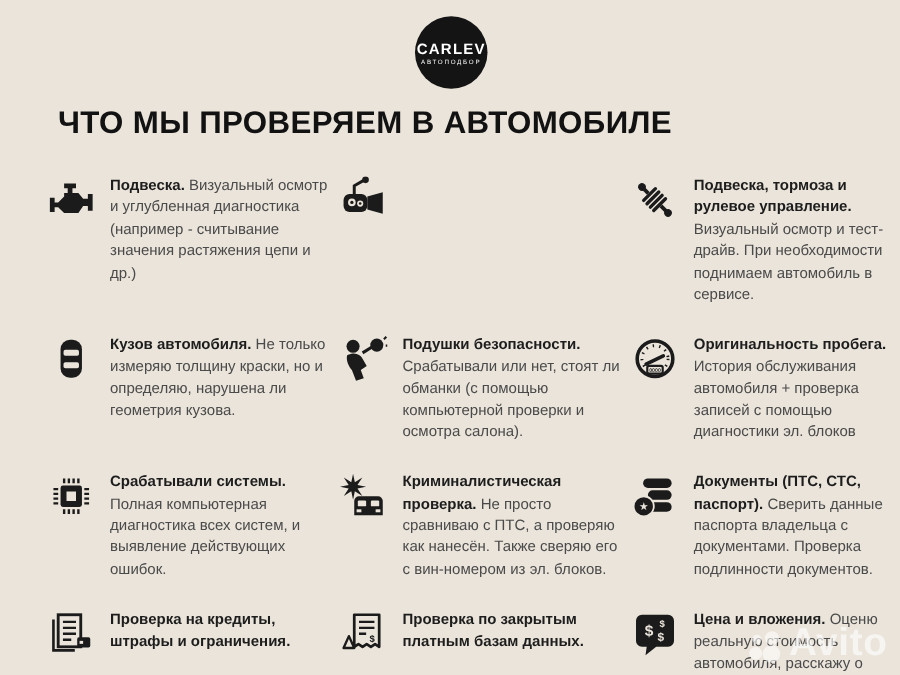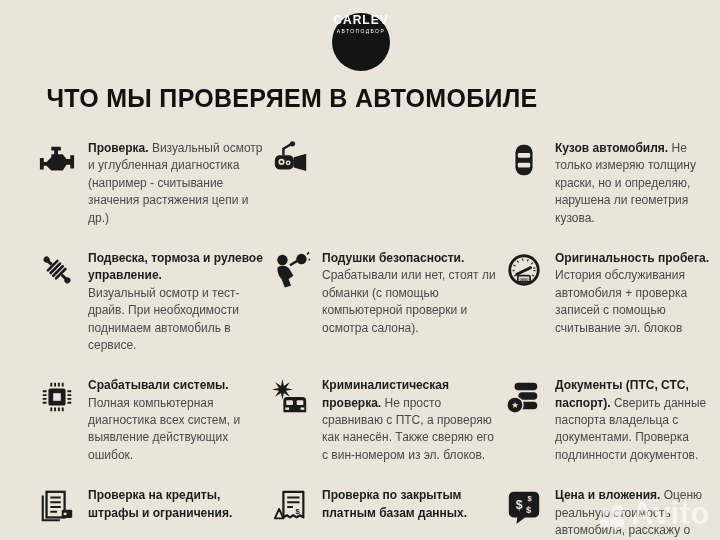--- a/index.html
+++ b/index.html
@@ -8,21 +8,21 @@
     position:relative;
     background:#EAE4DA;
     font-family:"Liberation Sans", sans-serif;
     overflow:hidden;
     color:#1b1b1b;
   }
   .logo {
     position:absolute; top:13px; left:332px;
     width:58px; height:58px; border-radius:50%;
     background:#141414; color:#ffffff;
-    display:flex; flex-direction:column; align-items:center; justify-content:flex-start;
+    display:flex; flex-direction:column; align-items:center; justify-content:center;
   }
   .logo-name { font-weight:bold; font-size:12px; letter-spacing:1px; }
   .logo-sub  { font-size:5px; letter-spacing:1.4px; margin-top:1px; }
   .title {
     position:absolute; top:84px; left:0; width:584px;
     text-align:center; font-weight:bold; font-size:25px;
     letter-spacing:0.3px; color:#121212;
   }
   .grid {
     position:absolute; top:140px; left:38px; width:672px;
@@ -63,88 +63,88 @@
 <h1 class="title">ЧТО МЫ ПРОВЕРЯЕМ В АВТОМОБИЛЕ</h1>
 
 <div class="grid">
 
   <div class="cell">
     <span class="icon">
       <svg viewBox="0 0 40 40" fill="#1b1b1b">
           <path d="M14 6h10v4h-3v4h5l4 5h4v-4h4v14h-4v-4h-4l-4 6H14l-5-5H6v4H2V18h4v4h3l5-5v-3h3v-4h-3z"></path>
         </svg>
     </span>
-    <p><b>Проверка.</b> <span>Визуальный осмотр и углубленная диагностика (например - считывание значения растяжения цепи и др.)</span></p>
+    <p><b>Подвеска.</b> <span>Визуальный осмотр и углубленная диагностика (например - считывание значения растяжения цепи и др.)</span></p>
   </div>
 
   <div class="cell">
     <span class="icon">
       <svg viewBox="0 0 40 40">
         <rect x="3" y="15" width="20" height="15" rx="5" fill="#1b1b1b"></rect>
         <path d="M23 17l13-3.5v18L23 28z" fill="#1b1b1b"></path>
         <path d="M12 15V8l8-4.5" stroke="#1b1b1b" stroke-width="2.5" fill="none"></path>
         <circle cx="21.5" cy="3" r="2.8" fill="#1b1b1b"></circle>
         <circle cx="10" cy="22" r="3.2" fill="#EAE4DA"></circle>
           <circle cx="10" cy="22" r="1.4" fill="#1b1b1b"></circle>
         <circle cx="17" cy="23" r="2.6" fill="#EAE4DA"></circle>
           <circle cx="17" cy="23" r="1.1" fill="#1b1b1b"></circle>
       </svg>
     </span>
   </div>
 
-  <div class="cell">
-    <span class="icon">
-      <svg viewBox="0 0 40 40">
-        <rect x="11" y="4" width="18" height="32" rx="8" fill="#1b1b1b"></rect>
-        <rect x="13.5" y="12.5" width="13" height="5" rx="1.5" fill="#EAE4DA"></rect>
-        <rect x="13.5" y="23" width="13" height="5" rx="1.5" fill="#EAE4DA"></rect>
-      </svg>
-    </span>
-    <p><b>Кузов автомобиля.</b> <span>Не только измеряю толщину краски, но и определяю, нарушена ли геометрия кузова.</span></p>
-  </div>
-
   <div class="cell block-title">
     <span class="icon">
       <svg viewBox="0 0 40 40">
         <g transform="rotate(-45 20 20)">
           <circle cx="20" cy="4.5" r="3.2" fill="#1b1b1b"></circle>
           <rect x="18.4" y="6" width="3.2" height="6" fill="#1b1b1b"></rect>
           <path d="M13 13.5h14M13 17.5h14M13 21.5h14M13 25.5h14" stroke="#1b1b1b" stroke-width="2.8" stroke-linecap="round" fill="none"></path>
           <rect x="18.4" y="27" width="3.2" height="6" fill="#1b1b1b"></rect>
           <circle cx="20" cy="35.5" r="3.2" fill="#1b1b1b"></circle>
         </g>
       </svg>
     </span>
     <p><b>Подвеска, тормоза и рулевое управление.</b> <span>Визуальный осмотр и тест-драйв. При необходимости поднимаем автомобиль в сервисе.</span></p>
   </div>
 
   <div class="cell">
     <span class="icon">
       <svg viewBox="0 0 40 40">
+        <rect x="11" y="4" width="18" height="32" rx="8" fill="#1b1b1b"></rect>
+        <rect x="13.5" y="12.5" width="13" height="5" rx="1.5" fill="#EAE4DA"></rect>
+        <rect x="13.5" y="23" width="13" height="5" rx="1.5" fill="#EAE4DA"></rect>
+      </svg>
+    </span>
+    <p><b>Кузов автомобиля.</b> <span>Не только измеряю толщину краски, но и определяю, нарушена ли геометрия кузова.</span></p>
+  </div>
+
+  <div class="cell">
+    <span class="icon">
+      <svg viewBox="0 0 40 40">
         <circle cx="11" cy="9.5" r="5.5" fill="#1b1b1b"></circle>
         <path d="M6 17c6-3 11-1 13 3l3.5 6-5 3.5 2.5 7-6.5 2-3.5-9C7 26 5 21 6 17z" fill="#1b1b1b"></path>
         <path d="M19 15l9-5.5" stroke="#1b1b1b" stroke-width="2.6" fill="none"></path>
         <circle cx="31" cy="8.5" r="5.5" fill="#1b1b1b"></circle>
         <path d="M37 3.5l2-2M38.5 9h1.5" stroke="#1b1b1b" stroke-width="1.8" fill="none"></path>
       </svg>
     </span>
     <p><b>Подушки безопасности.</b> <span>Срабатывали или нет, стоят ли обманки (с помощью компьютерной проверки и осмотра салона).</span></p>
   </div>
 
   <div class="cell">
     <span class="icon">
       <svg viewBox="0 0 40 40">
         <circle cx="20" cy="20" r="15" fill="none" stroke="#1b1b1b" stroke-width="3"></circle>
         <circle cx="20" cy="20" r="11" fill="none" stroke="#1b1b1b" stroke-width="2.4" stroke-dasharray="1.2 4.3"></circle>
         <path d="M12.5 24.5L27 17.5" stroke="#1b1b1b" stroke-width="3" stroke-linecap="round"></path>
         <rect x="13.5" y="26" width="13" height="6.5" rx="1.5" fill="#EAE4DA" stroke="#1b1b1b" stroke-width="1.8"></rect>
         <text x="20" y="31.3" font-size="4.4" font-weight="bold" text-anchor="middle" fill="#1b1b1b">0000</text>
       </svg>
     </span>
-    <p><b>Оригинальность пробега.</b> <span>История обслуживания автомобиля + проверка записей с помощью считывание эл. блоков</span></p>
+    <p><b>Оригинальность пробега.</b> <span>История обслуживания автомобиля + проверка записей с помощью диагностики эл. блоков</span></p>
   </div>
 
   <div class="cell">
     <span class="icon">
       <svg viewBox="0 0 40 40">
         <rect x="11" y="11" width="18" height="18" rx="2" fill="#1b1b1b"></rect>
         <rect x="16" y="16" width="8" height="8" fill="#EAE4DA"></rect>
         <path d="M14 5v4M18 5v4M22 5v4M26 5v4M14 31v4M18 31v4M22 31v4M26 31v4M5 14h4M5 18h4M5 22h4M5 26h4M31 14h4M31 18h4M31 22h4M31 26h4" stroke="#1b1b1b" stroke-width="2"></path>
       </svg>
     </span>

